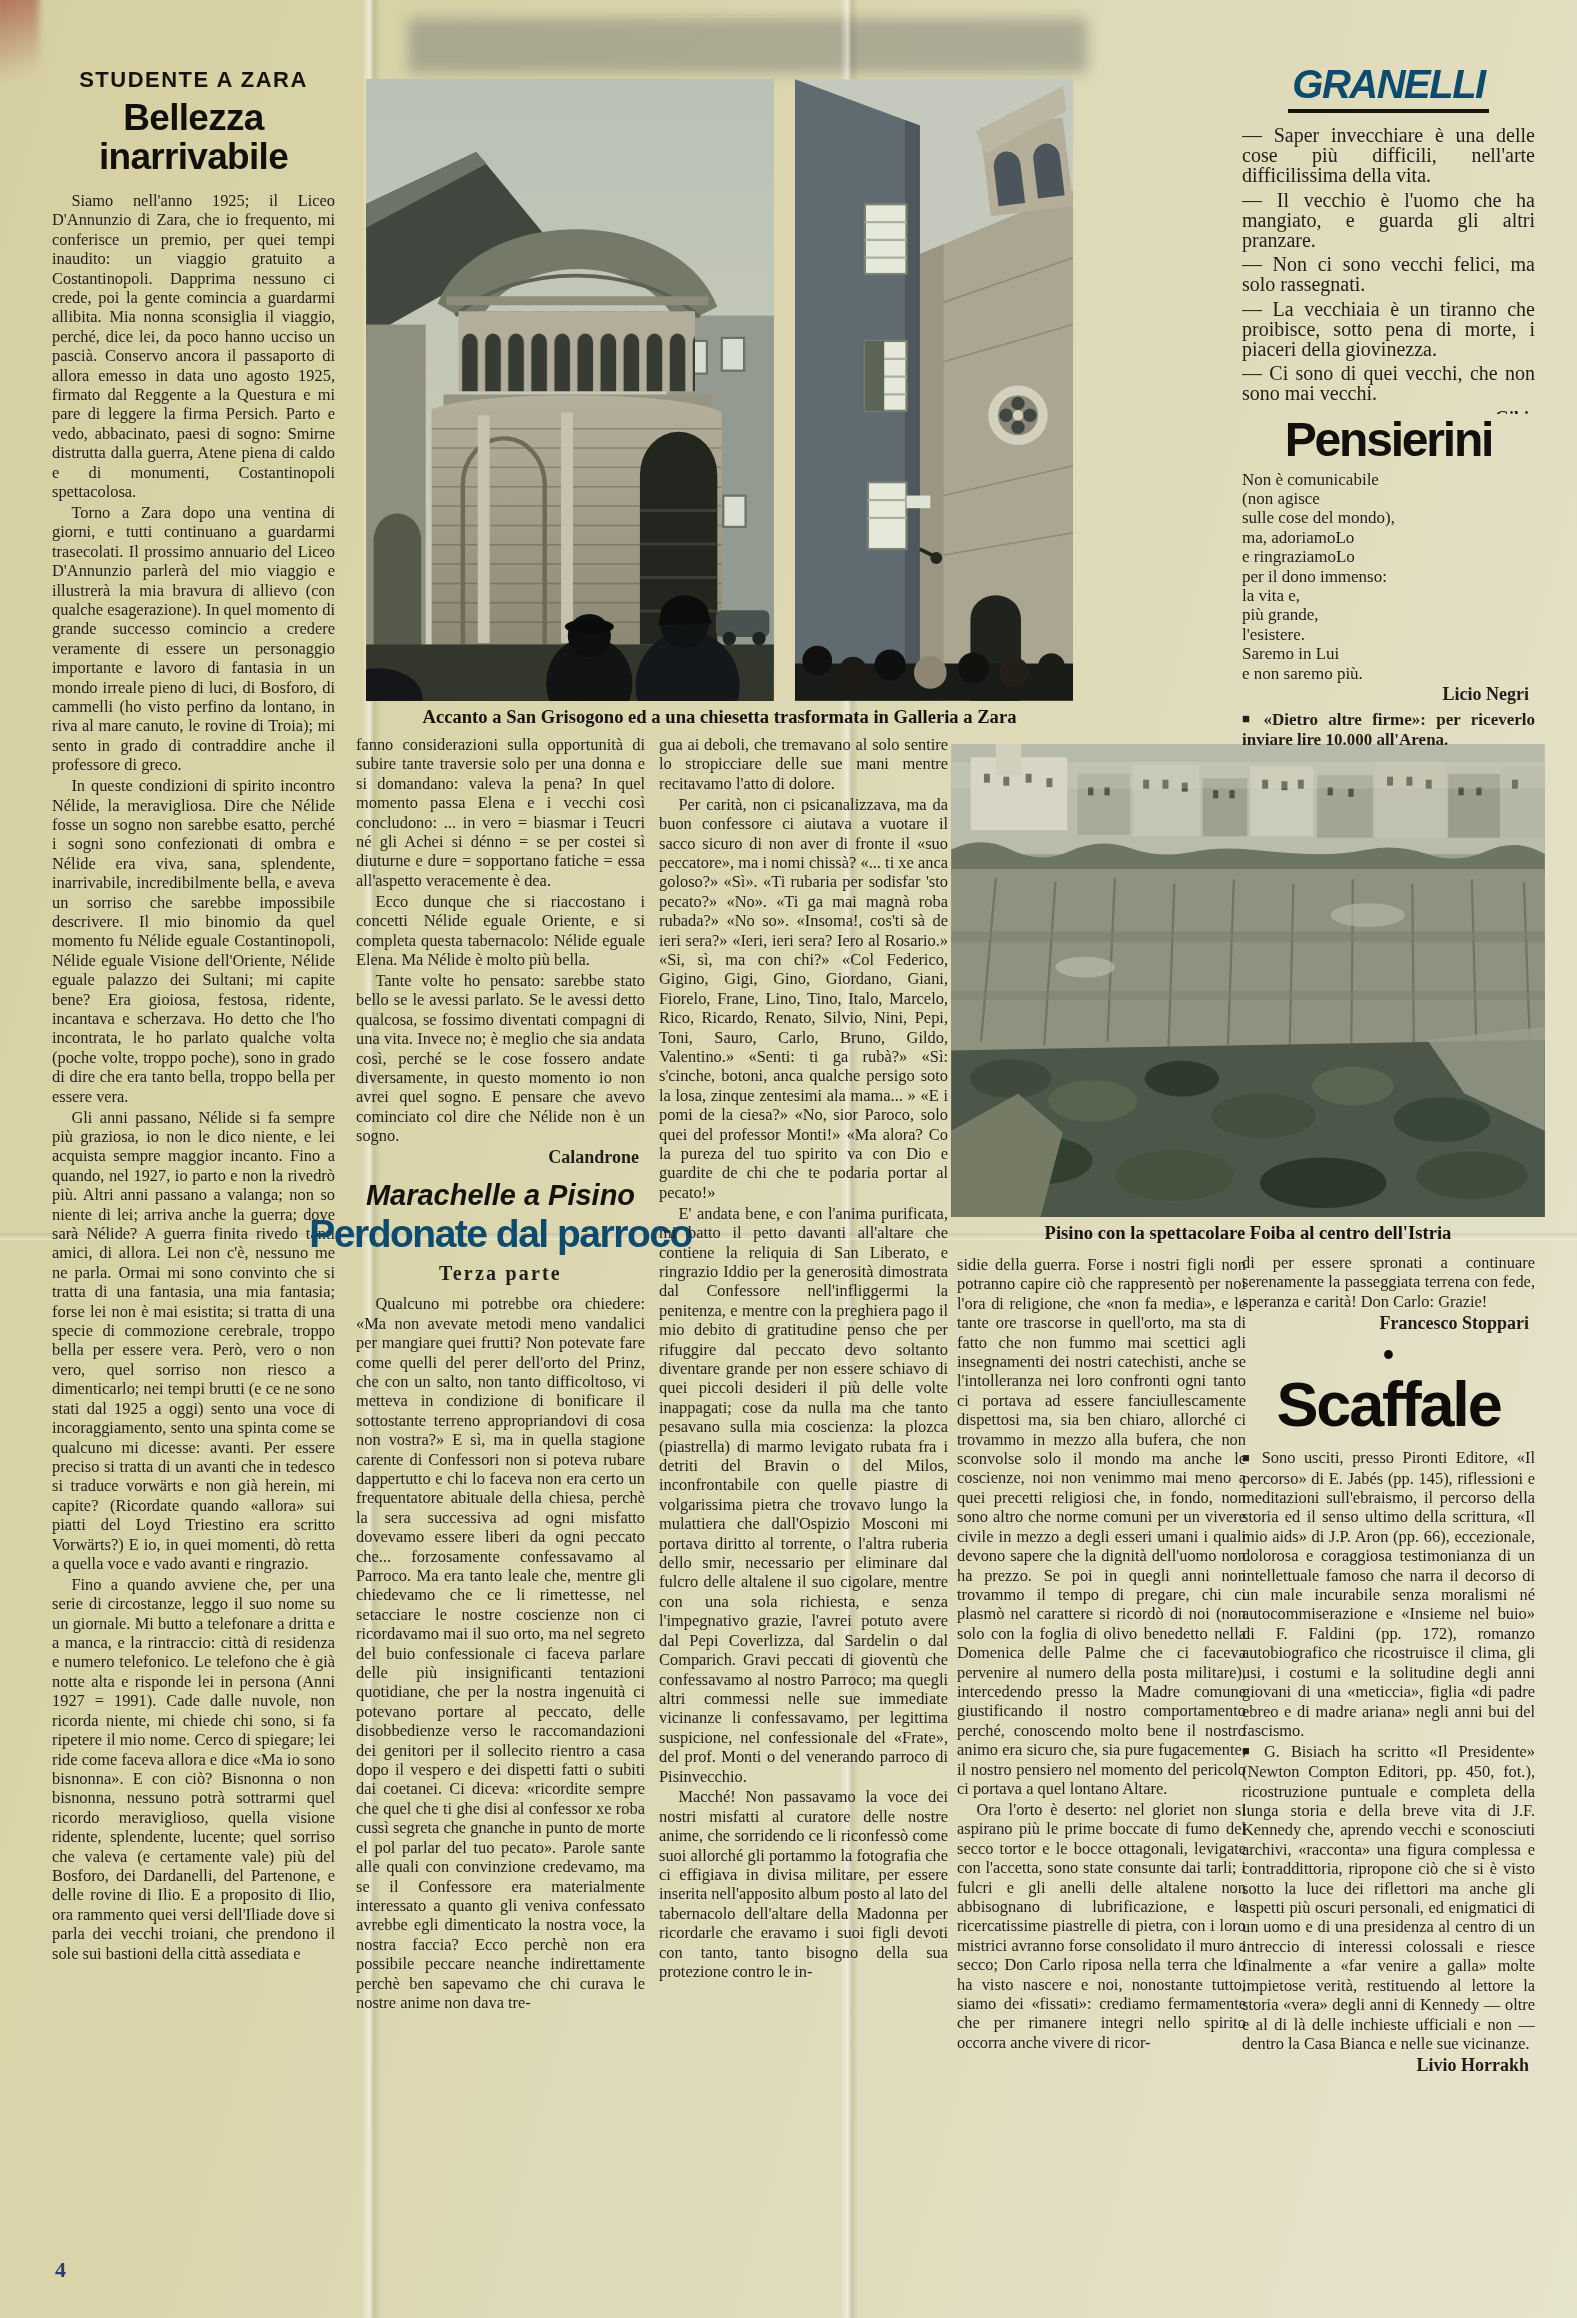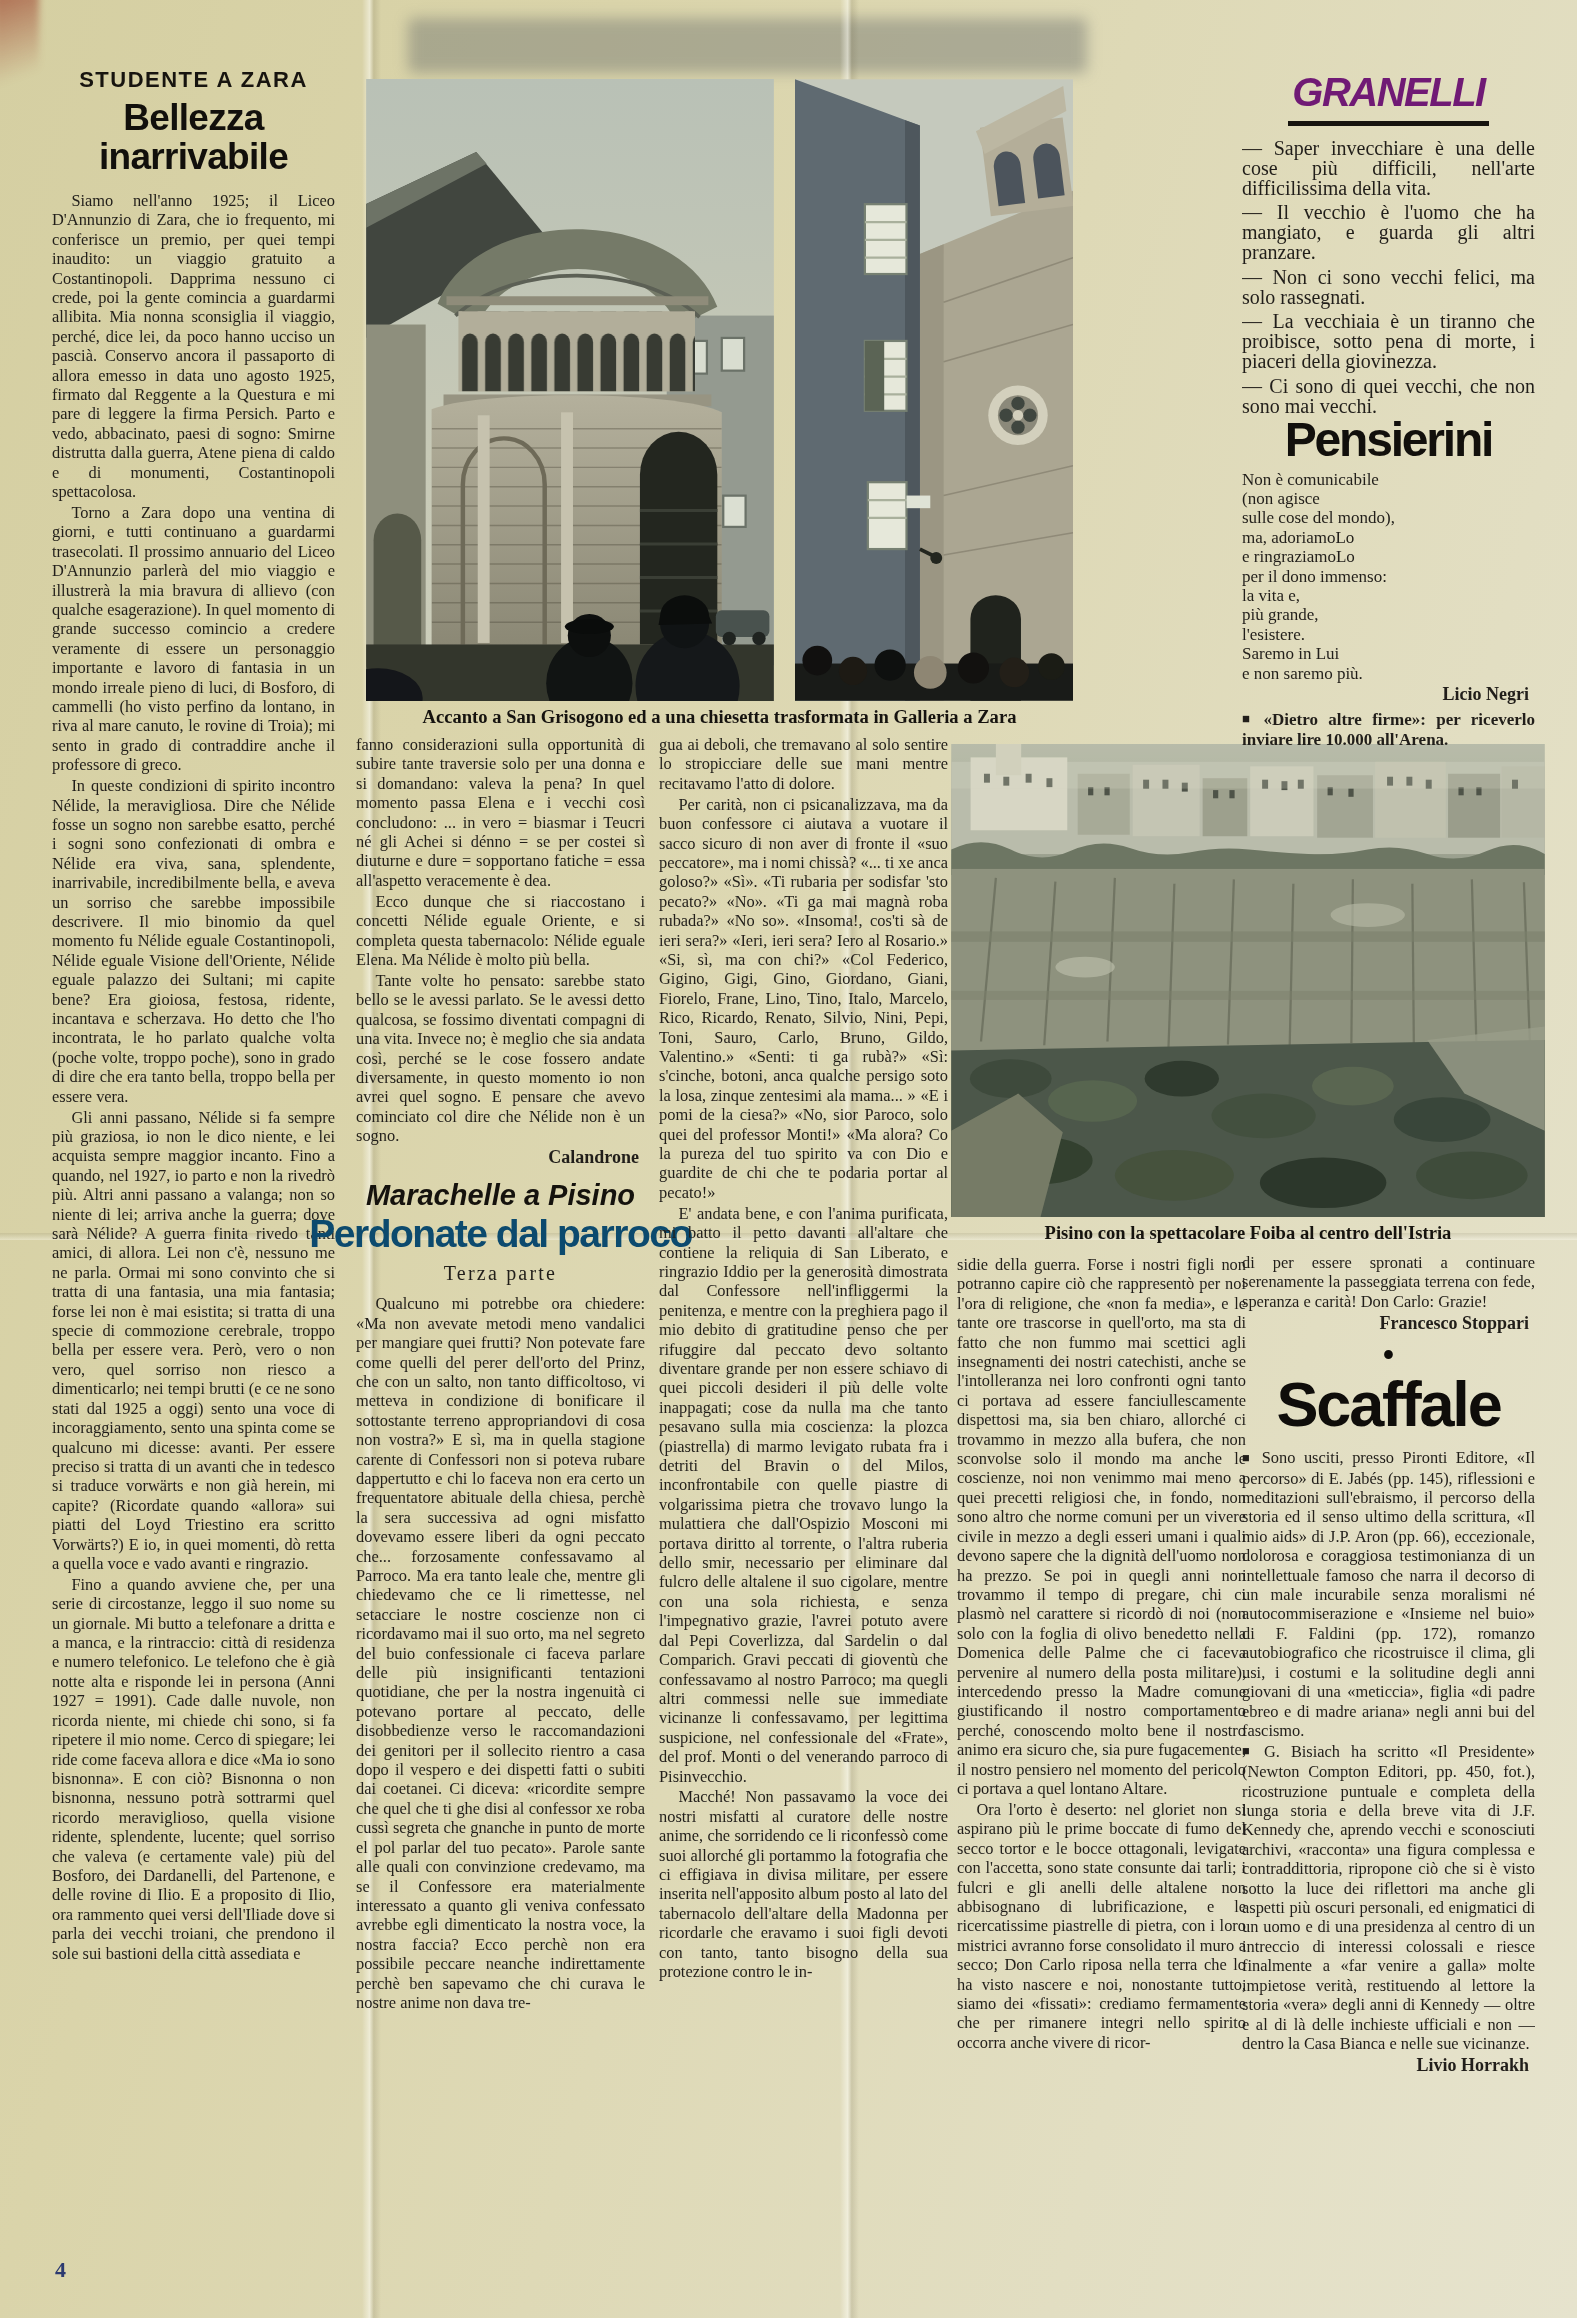--- a/index.html
+++ b/index.html
@@ -27,29 +27,29 @@
   .kicker{font-family:"Liberation Sans","DejaVu Sans",sans-serif;font-weight:700;
     font-size:22px;line-height:25px;text-align:center;letter-spacing:1.5px;color:#17140f;margin:0 0 6px;}
   .headline1{font-family:"Liberation Sans","DejaVu Sans",sans-serif;font-weight:700;
     font-size:37px;line-height:39px;text-align:center;letter-spacing:-0.7px;color:#12100c;margin:0 0 15px;}
 
   .kicker2{font-family:"Liberation Sans","DejaVu Sans",sans-serif;font-weight:700;
     font-size:29px;line-height:31px;text-align:center;letter-spacing:0;color:#15120d;margin:12px 0 1.5px;font-style:italic;}
   .headline2{font-family:"Liberation Sans","DejaVu Sans",sans-serif;font-weight:700;
     font-size:39px;line-height:42px;text-align:center;letter-spacing:-1.5px;color:#0c4a6e;
     width:417px;margin:0 0 3px -64px;}
-  .subhead{font-weight:400;font-size:20px;line-height:22px;text-align:center;margin:7.4px 0 10.4px;letter-spacing:2.2px;}
+  .subhead{font-weight:700;font-size:20px;line-height:22px;text-align:center;margin:7.4px 0 10.4px;letter-spacing:2.2px;}
 
   .signature{text-align:right;font-weight:700;font-size:18px;line-height:21px;margin:1.5px 6px 4.5px 0;text-indent:0;}
 
   .caption{position:absolute;font-weight:700;font-size:18.6px;line-height:21.6px;text-align:center;color:#16130f;}
 
   .granelli{position:absolute;left:1242px;top:63px;width:293px;height:351px;overflow:hidden;}
   .granelli-title{font-family:"Liberation Sans","DejaVu Sans",sans-serif;font-style:italic;font-weight:800;
-    font-size:40px;line-height:42px;text-align:center;letter-spacing:-1.5px;color:#701a75;margin:8px;}
+    font-size:40px;line-height:42px;text-align:center;letter-spacing:-1.5px;color:#0c4a6e;margin:0;}
   .granelli-rule{width:201px;height:4.5px;background:#17140f;margin:3.7px auto 12px;}
   .granelli-item{font-size:20px;line-height:20px;margin:0 0 4.5px;text-align:justify;}
 
   .pensierini{position:absolute;left:1242px;top:414px;width:293px;height:332px;overflow:hidden;}
   .pensierini-title{font-family:"Liberation Sans","DejaVu Sans",sans-serif;font-weight:800;
     font-size:48px;line-height:51px;text-align:center;letter-spacing:-2.2px;color:#12100c;margin:0 0 4.5px;}
   .pens-line{font-size:17px;line-height:19.4px;text-align:left;}
   .pens-note{font-weight:700;font-size:17px;line-height:19.4px;text-align:justify;margin:1.5px 0 0;}
 
   .sq{font-family:"Liberation Sans","DejaVu Sans",sans-serif;font-size:.78em;margin-right:7.4px;position:relative;top:-1.5px;}

